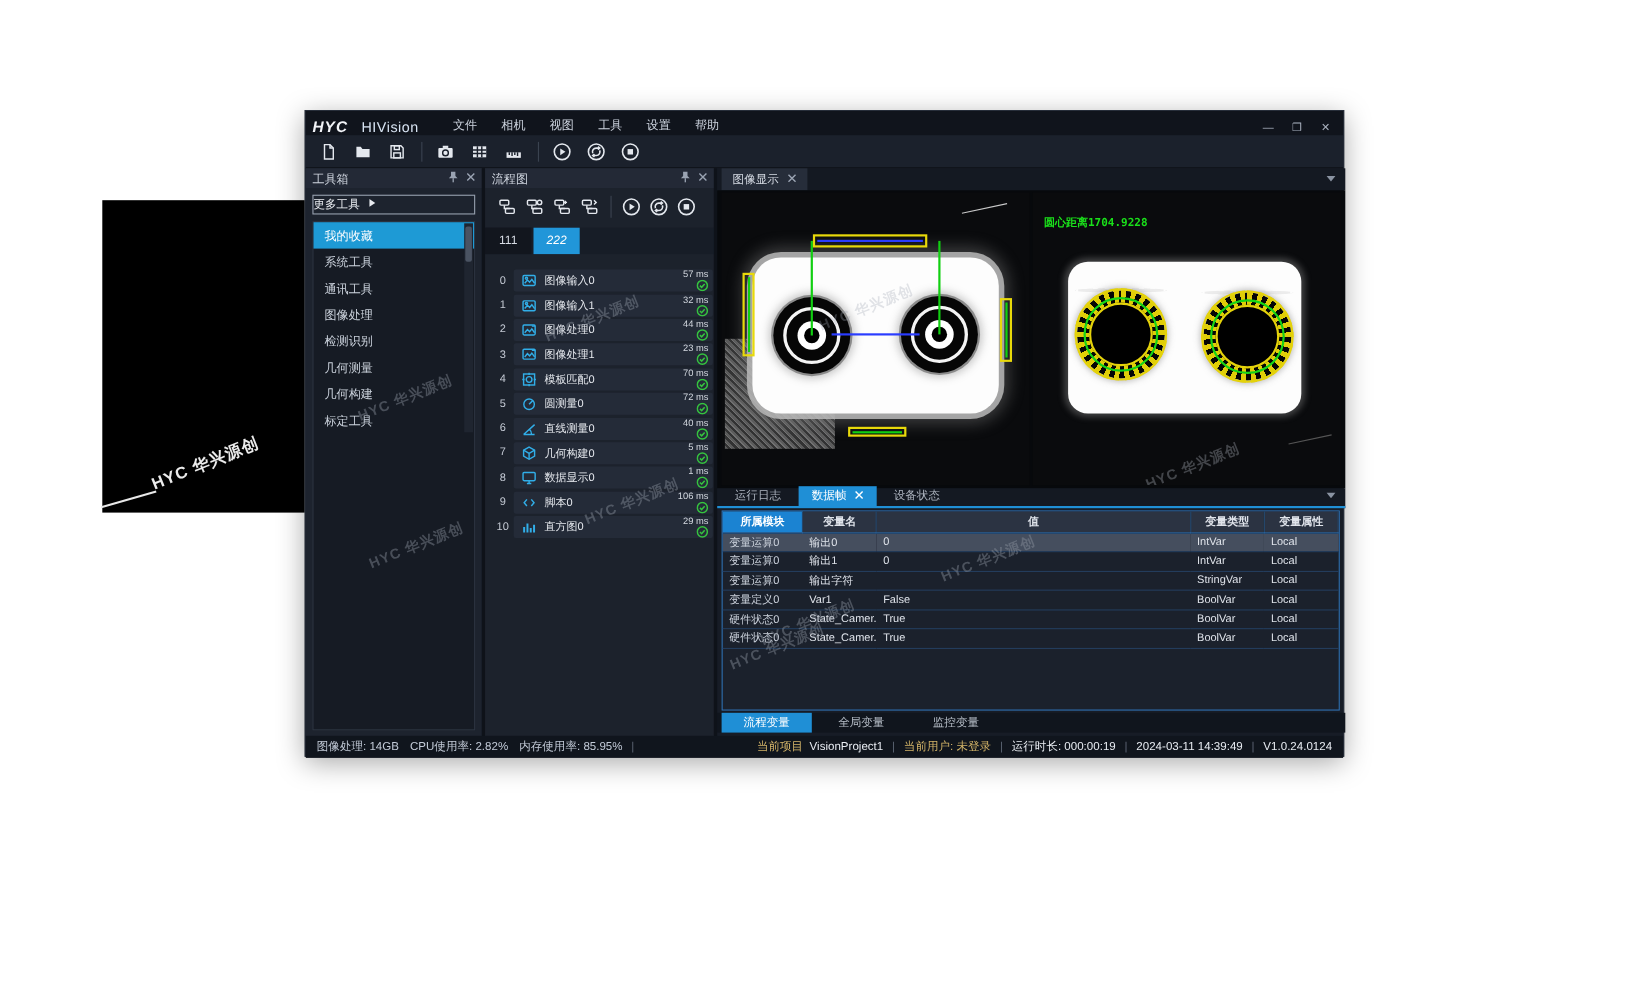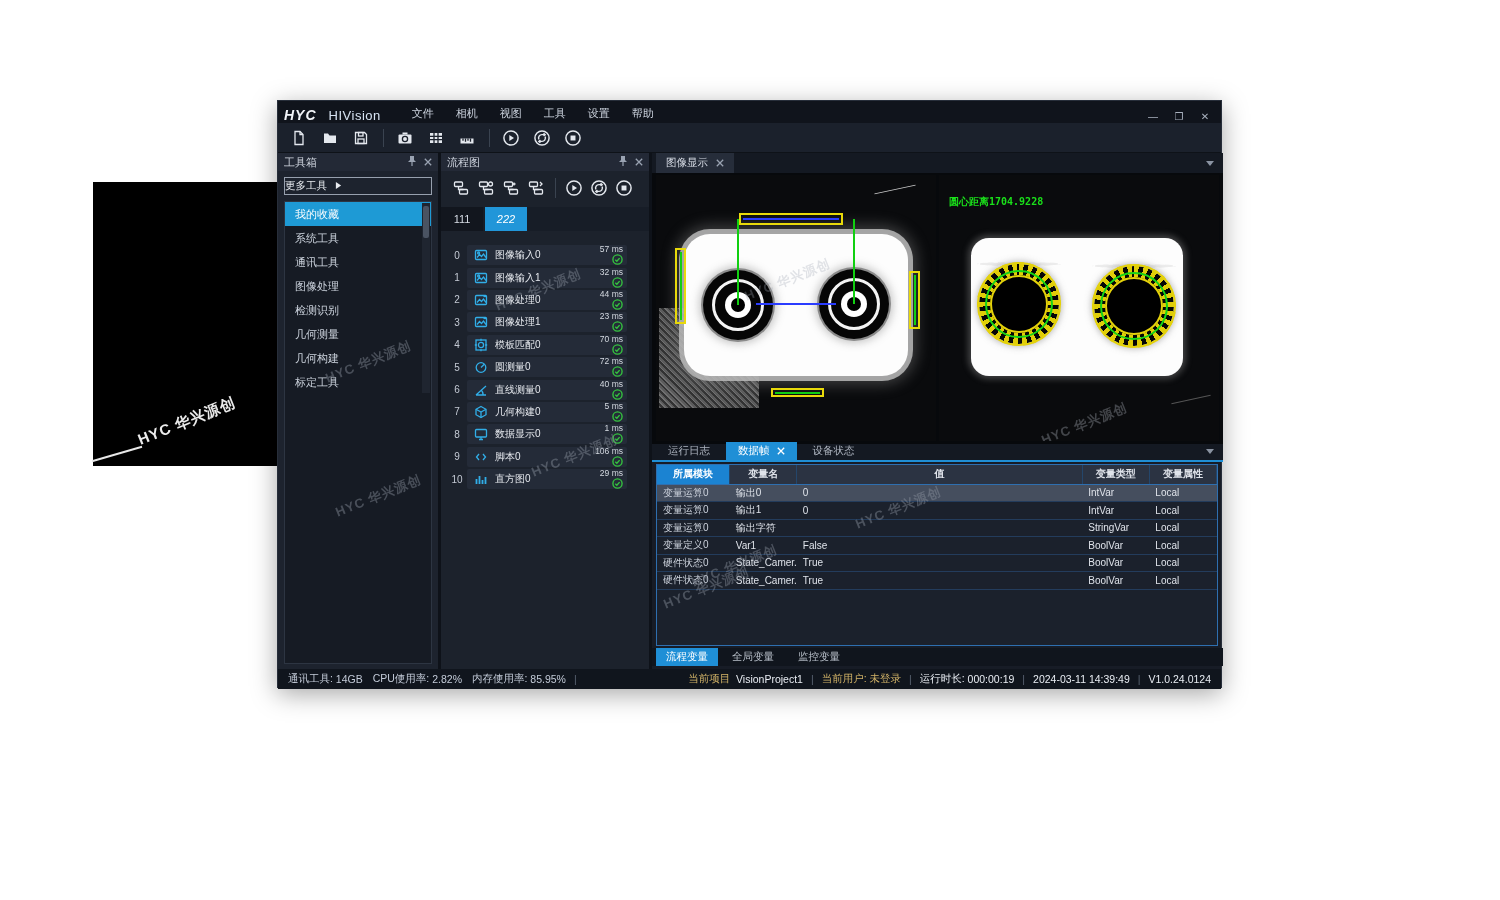--- a/index.html
+++ b/index.html
@@ -55,21 +55,21 @@
   #flowpanel{position:absolute;left:163px;top:52px;width:208px;height:516px;background:#1c222c}
   #flowtools{position:absolute;left:0;top:22px;width:100%;height:26px;display:flex;align-items:center;padding:0 10px}
   #flowtools .tbsep{height:20px}
   #flowtabs{position:absolute;left:0;top:54px;width:100%;height:24px;background:#171d27;display:flex;align-items:flex-end}
   .ftab{min-width:42px;height:24px;display:flex;align-items:center;justify-content:center;
         font-size:11px;color:#d6dbe4;background:#12161e;margin-right:2px;padding:0 10px}
   .ftab.sel{background:#2196d9;color:#fff;font-style:italic}
   #steps{position:absolute;left:0;top:91px;width:100%}
   .step{height:22.4px;display:flex;align-items:center;padding-left:6px}
   .step-num{width:20px;font-size:10px;color:#c4cad4;text-align:center}
-  .step-card{flex:1;height:20px;background:#242b38;border-radius:2px;margin-right:22px;
+  .step-card{flex:1;height:20px;background:#242b38;border-radius:2px;margin-right:1px;
              display:flex;align-items:center;padding:0 4px 0 6px}
   .step-ic{width:16px;height:16px;display:flex;align-items:center;justify-content:center}
   .step-lab{font-size:10px;color:#e6e9ee;margin-left:6px;white-space:nowrap}
   .step-right{margin-left:auto;display:flex;flex-direction:column;align-items:flex-end;line-height:9px}
   .step-time{font-size:8.5px;color:#d4d9e0}
 
   
   #imgtabbar{position:absolute;left:374px;top:52px;width:571px;height:20px;background:#141922;display:flex;align-items:center}
   .vtab{height:20px;display:flex;align-items:center;gap:8px;padding:0 10px;background:#262d3a;
         font-size:10.5px;color:#d6dbe4;margin-left:4px}
@@ -120,21 +120,21 @@
   table{width:100%;border-collapse:collapse;table-layout:fixed}
   th{height:19px;background:#2b3342;font-size:10px;color:#dfe3ea;font-weight:bold;
      border-right:1px solid #24466b;border-bottom:1px solid #2e6fb0}
   th.hsel{background:#1b83d2;color:#fff}
   td{height:17.5px;font-size:10px;color:#dfe3ea;padding:0 6px;border-bottom:1px solid #233c5c;
      white-space:nowrap;overflow:hidden}
   tr.sel td{background:#454e5e}
   td.c1{color:#ccd2dc}
 
   #bottomtabs{position:absolute;left:374px;top:547px;width:571px;height:18px;background:#10151d;display:flex;gap:4px;padding-left:4px}
-  .btab{height:18px;display:flex;align-items:center;padding:0 10px;font-size:10.5px;color:#b9c0ca}
+  .btab{height:18px;display:flex;align-items:center;padding:0 20px;font-size:10.5px;color:#b9c0ca}
   .btab.sel{background:#1f8fd6;color:#fff}
 
   
   #statusbar{position:absolute;left:0;top:568px;width:100%;height:20px;background:#10151d;
              display:flex;align-items:center;font-size:10.5px;color:#c3cbd8;padding:0 10px}
   #statusbar .sep{color:#5a6372;margin:0 8px}
   #statusbar .lab{color:#d3b468}
   #statusbar .val{color:#e9edf3}
   #st-right{margin-left:auto;display:flex;align-items:center}
 
@@ -702,21 +702,21 @@
           </tbody>
       </table>
     </div>
     <div id="bottomtabs">
         <div class="btab sel">流程变量</div>
         <div class="btab">全局变量</div>
         <div class="btab">监控变量</div>
       </div>
 
     <div id="statusbar">
-      <span class="lab" style="color:#c3cbd8">通讯工具:</span>&nbsp;
+      <span class="lab" style="color:#c3cbd8">图像处理:</span>&nbsp;
       <span class="val" style="color:#c3cbd8">14GB</span>
       <span style="width:10px"></span>
       <span style="color:#c3cbd8">CPU使用率:</span>&nbsp;
       <span style="color:#c3cbd8">2.82%</span>
       <span style="width:10px"></span>
       <span style="color:#c3cbd8">内存使用率:</span>&nbsp;
       <span style="color:#c3cbd8">85.95%</span>
       <span class="sep">|</span>
       <div id="st-right">
         <span class="lab">当前项目</span>&nbsp;&nbsp;

